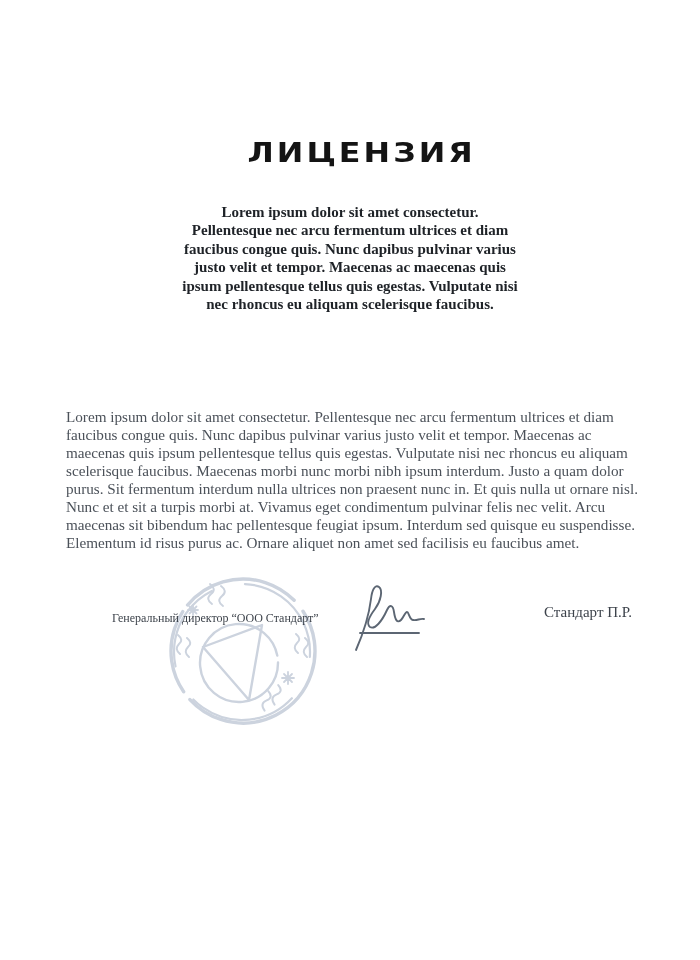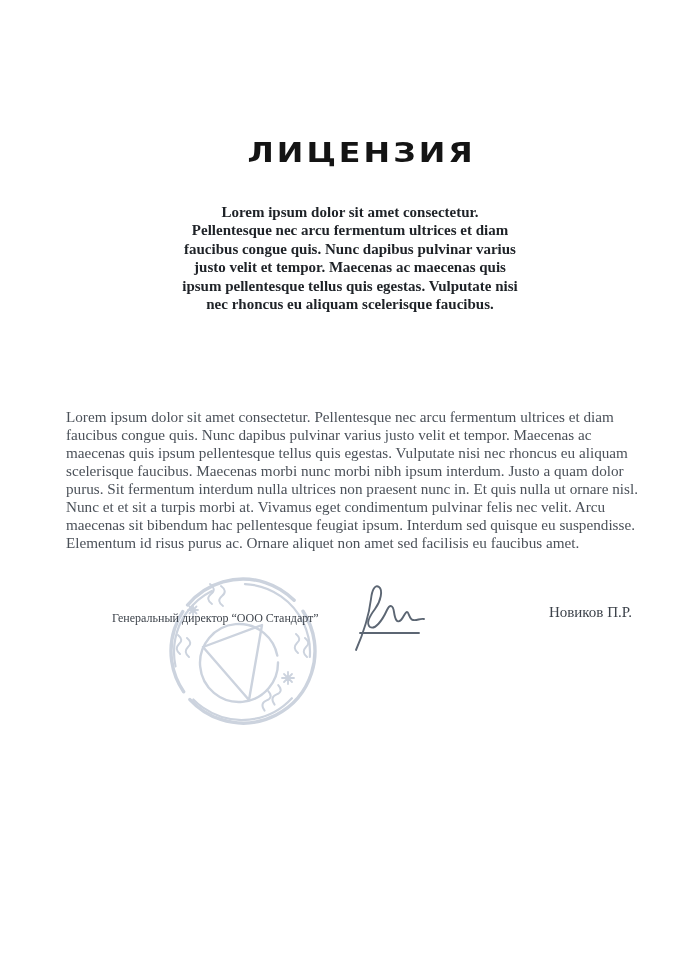--- a/index.html
+++ b/index.html
@@ -129,15 +129,15 @@
   <div class="sign-label-left">Генеральный директор “ООО Стандарт”</div>
 
   <svg class="signature" width="82" height="78" viewBox="0 0 82 78" fill="none" stroke="#5c6673" stroke-width="1.9" stroke-linecap="round">
     <path d="M 7,73 C 14,57 20,38 22,22 C 23,13 26,7 30,10 C 34,13 32,24 26,32
              C 20,40 17,47 21,50 C 26,53 33,44 38,33 C 41,27 44,28 45,35
              C 46,42 48,47 52,43 C 55,40 56,35 58,35 C 60,35 60,42 64,43
              C 68,44 71,41 75,42"></path>
     <path d="M 11,56 L 70,56"></path>
   </svg>
 
-  <div class="sign-name-right">Новиков П.Р.</div>
+  <div class="sign-name-right">Стандарт П.Р.</div>
 
 </div>
 
 </body></html>

